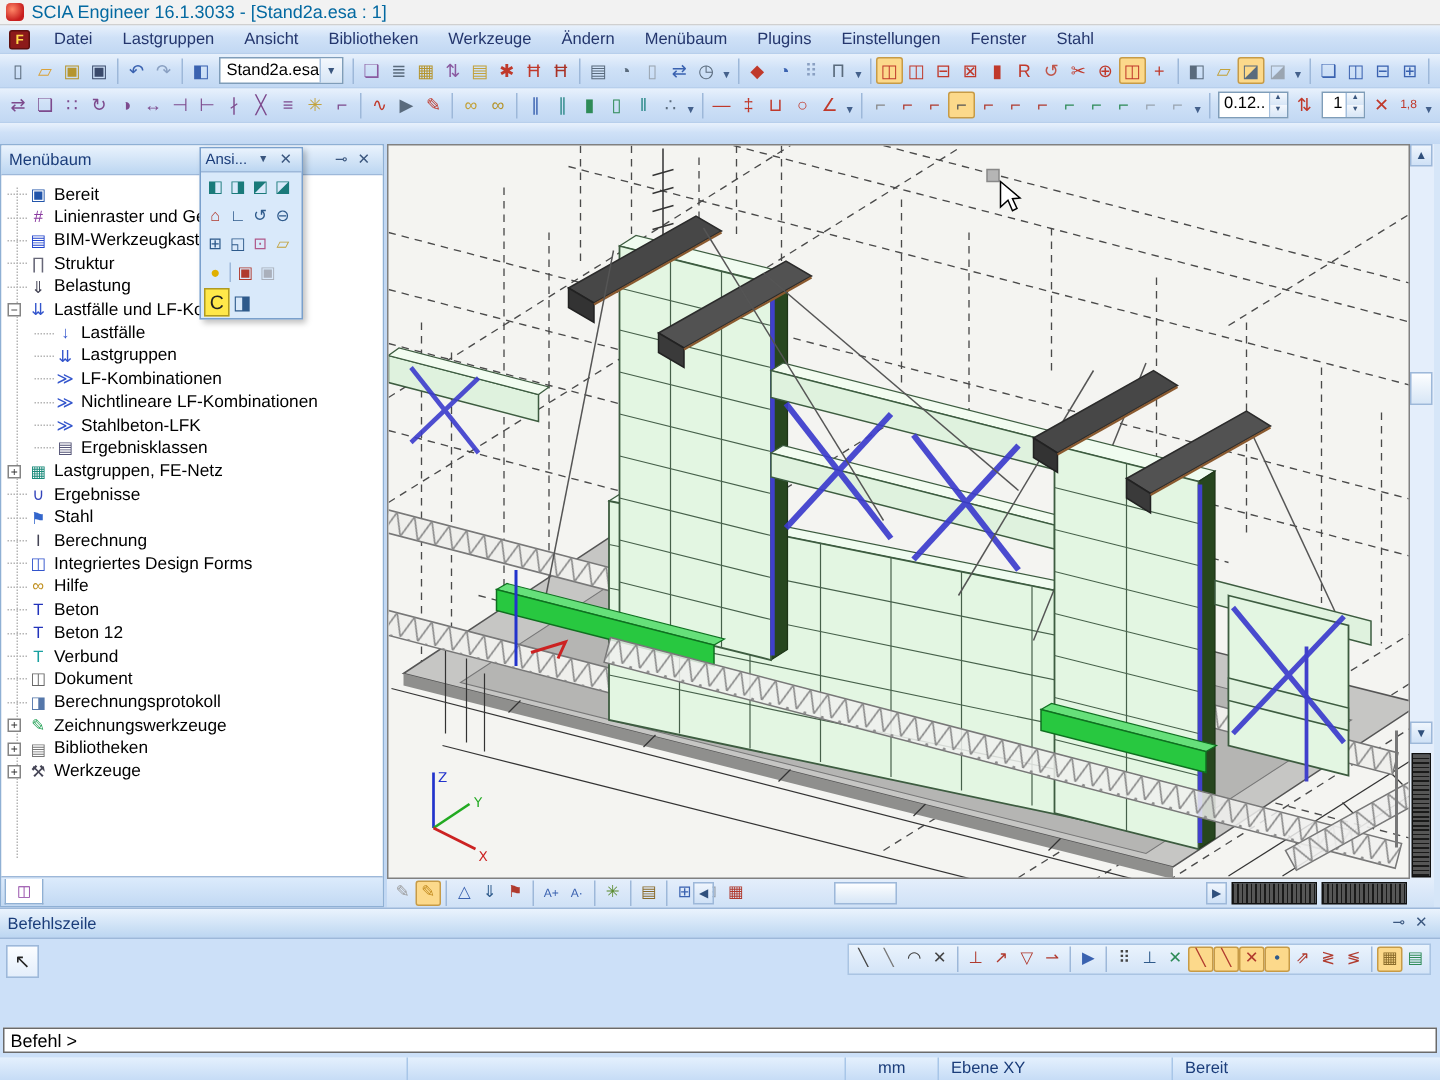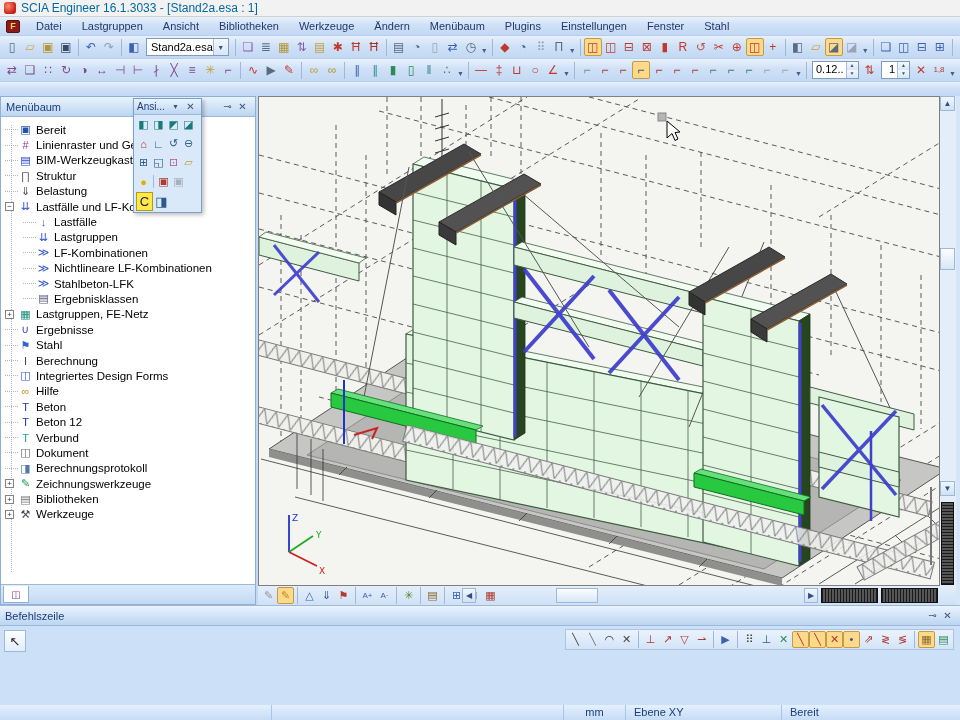--- a/index.html
+++ b/index.html
@@ -1015,20 +1015,21 @@
         <span style="color: rgb(176, 58, 46);">≶</span>
       </span>
       <span class="tbsep"></span>
       <span class="tbi pressed">
         <span style="color: rgb(138, 107, 42);">▦</span>
       </span>
       <span class="tbi">
         <span style="color: rgb(46, 139, 87);">▤</span>
       </span>
     </div>
+  <input id="cmd-input" value="Befehl &gt;" style="">
 </div>
 
 <div class="abs" id="statusbar">
   <div class="scell" style="width:272px;"></div>
   <div class="scell" style="width:292px;"></div>
   <div class="scell" style="width:62px;text-align:center;">mm</div>
   <div class="scell" style="width:156px;">Ebene XY</div>
   <div class="scell" style="flex:1;border-right:none;">Bereit</div>
 </div>
 

